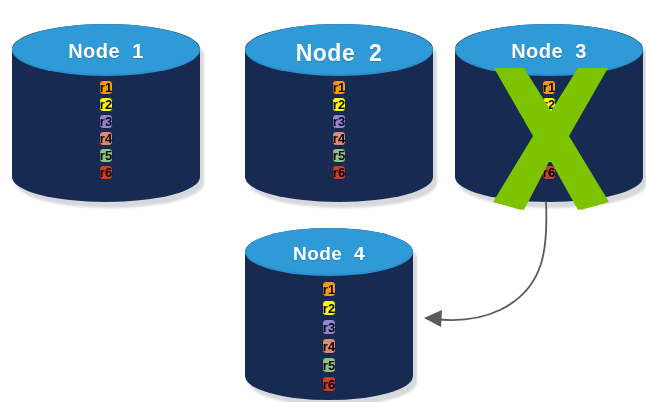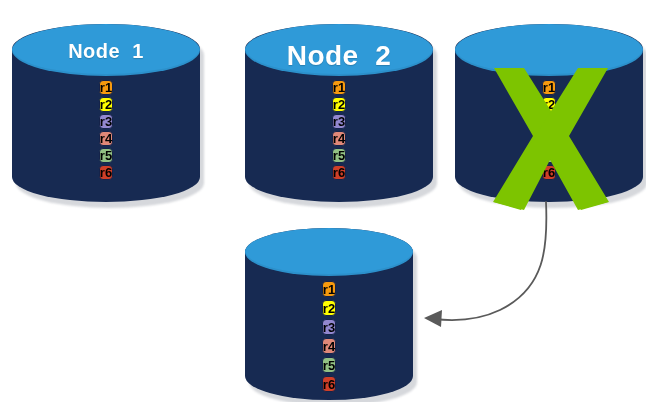--- a/index.html
+++ b/index.html
@@ -94,21 +94,21 @@
       <div class="row" style="background:#cf3f28;height:15px;font-size:13px;">
         <span class="row-label">r6</span>
       </div>
     </div>
   </div>
 
   <div class="node" id="node-2" style="left:245px;top:8px;width:188px;height:178px;">
     <div class="cyl-shadow"></div>
     <div class="cyl-body" style="--body:#172a52;"></div>
     <div class="cyl-top" style="--top:#2f9ad8;height:52px;"></div>
-    <div class="cyl-title" style="top:16px;font-size:28px;">Node  2</div>
+    <div class="cyl-title" style="top:16px;font-size:23px;">Node  2</div>
     <div class="rows" style="left:32px;top:56px;width:124px;gap:2px;">
       <div class="row" style="background:#f79a0e;height:15px;font-size:13px;">
         <span class="row-label">r1</span>
       </div>
       <div class="row" style="background:#ffff00;height:15px;font-size:13px;">
         <span class="row-label">r2</span>
       </div>
       <div class="row" style="background:#9287cf;height:15px;font-size:13px;">
         <span class="row-label">r3</span>
       </div>
@@ -121,20 +121,21 @@
       <div class="row" style="background:#cf3f28;height:15px;font-size:13px;">
         <span class="row-label">r6</span>
       </div>
     </div>
   </div>
 
   <div class="node" id="node-3" style="left:455px;top:8px;width:188px;height:178px;">
     <div class="cyl-shadow"></div>
     <div class="cyl-body" style="--body:#172a52;"></div>
     <div class="cyl-top" style="--top:#2f9ad8;height:52px;"></div>
+    <div class="cyl-title" style="top:16px;font-size:20px;">Node  3</div>
     <div class="rows" style="left:32px;top:56px;width:124px;gap:2px;">
       <div class="row" style="background:#f79a0e;height:15px;font-size:13px;">
         <span class="row-label">r1</span>
       </div>
       <div class="row" style="background:#ffff00;height:15px;font-size:13px;">
         <span class="row-label">r2</span>
       </div>
       <div class="row" style="background:#9287cf;height:15px;font-size:13px;">
         <span class="row-label">r3</span>
       </div>
@@ -154,20 +155,21 @@
         <polygon points="3,2 33,2 117,136 87,144 58,92 30,144 2,136 42,70"></polygon>
         <polygon points="117,2 87,2 3,136 33,144 60,92 90,144 118,136 78,70"></polygon>
       </g>
     </svg>
   </div>
 
   <div class="node" id="node-4" style="left:245px;top:212px;width:168px;height:172px;">
     <div class="cyl-shadow"></div>
     <div class="cyl-body" style="--body:#172a52;"></div>
     <div class="cyl-top" style="--top:#2f9ad8;height:48px;"></div>
+    <div class="cyl-title" style="top:15px;font-size:19px;">Node  4</div>
     <div class="rows" style="left:28px;top:53px;width:112px;gap:3px;">
       <div class="row" style="background:#f79a0e;height:16px;font-size:13px;">
         <span class="row-label">r1</span>
       </div>
       <div class="row" style="background:#ffff00;height:16px;font-size:13px;">
         <span class="row-label">r2</span>
       </div>
       <div class="row" style="background:#9287cf;height:16px;font-size:13px;">
         <span class="row-label">r3</span>
       </div>

